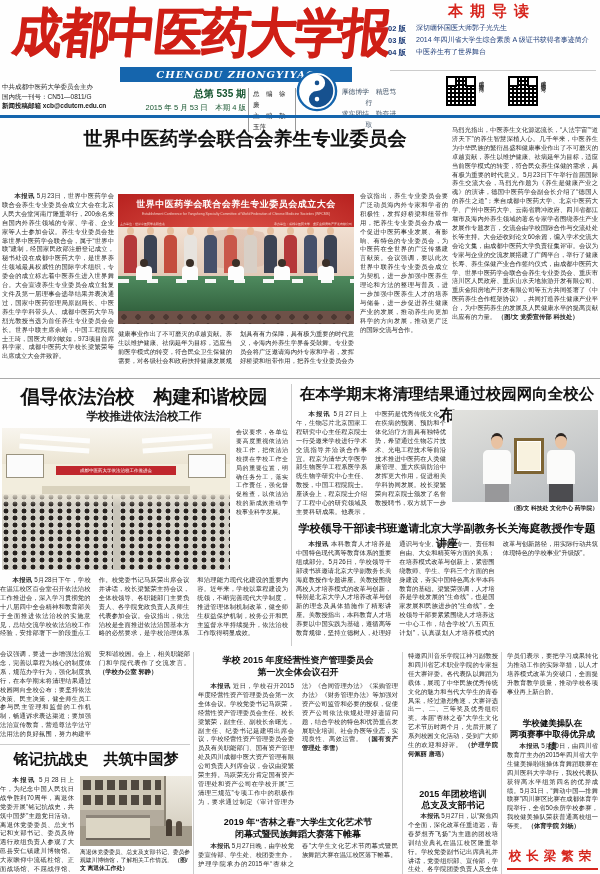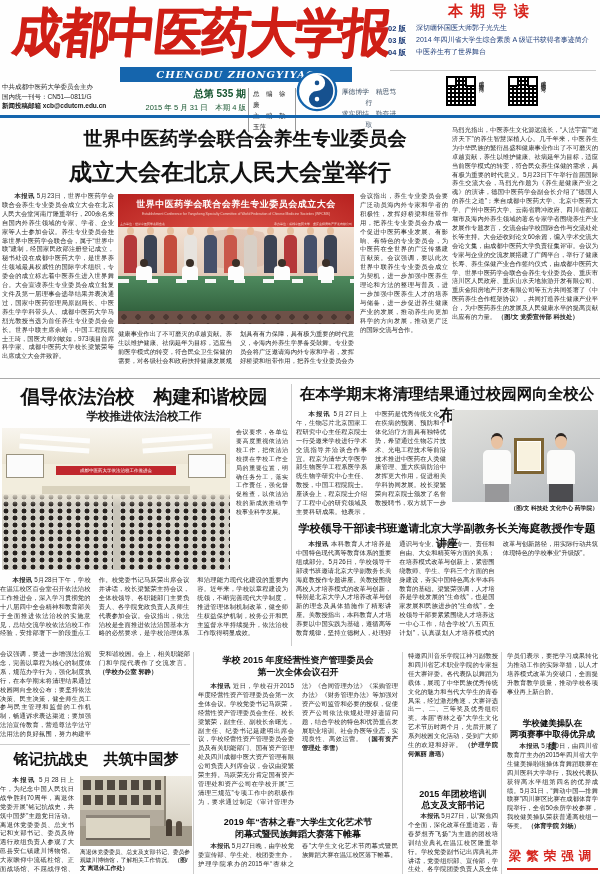--- a/index.html
+++ b/index.html
@@ -147,21 +147,21 @@
   <div class="abs engbar">CHENGDU ZHONGYIYAO DAXUEBAO</div>
 
   <div class="abs pubinfo">
     <div>中共成都中医药大学委员会主办</div>
     <div>国内统一刊号：CN51—0811/G</div>
     <div class="b">新闻投稿邮箱 xcb@cdutcm.edu.cn</div>
   </div>
 
   <div class="abs issue">
     <div class="issue-no">总第 535 期</div>
-    <div class="issue-date">2015 年 5 月 31 日　本期 4 版</div>
+    <div class="issue-date">2015 年 5 月 53 日　本期 4 版</div>
   </div>
 
   <div class="abs editors">
     <div>总　编　徐　廉</div>
     <div>主　编　敖玉萍</div>
   </div>
 
   <div class="abs logo">
     <svg viewBox="0 0 44 44" width="42" height="42">
       <circle cx="22" cy="22" r="20" fill="#fff" stroke="#1565ad" stroke-width="2.5"></circle>
@@ -178,21 +178,20 @@
 
   <div class="abs digest-sep rule-lt"></div>
   <div class="qr qr1"></div>
   <div class="abs qrlabel qrl1">成中医官方微博</div>
   <div class="qr qr2"></div>
   <div class="abs qrlabel qrl2">成中医微信公众号</div>
 
   <div class="abs bluerule"></div>
 
   <div class="abs hl" style="left:25px;top:124px;width:440px;font-size:19px;line-height:30px;">世界中医药学会联合会养生专业委员会</div>
-  <div class="abs hl" style="left:10px;top:157px;width:440px;font-size:23px;line-height:30px;">成立大会在北京人民大会堂举行</div>
 
   <div class="abs body" style="left:2px;top:192px;width:112px;height:182px;">
     <span class="lede">本报讯</span>
     <span>5月23日，世界中医药学会联合会养生专业委员会成立大会在北京人民大会堂河南厅隆重举行，200余名来自国内外养生领域的专家、学者、企业家等人士参加会议。养生专业委员会挂靠世界中医药学会联合会，属于“世界中联”建制，经国家民政部注册登记成立，秘书处设在成都中医药大学，是世界养生领域最具权威性的国际学术组织，专委会的成立标志着中医养生进入世界舞台。大会宣读养生专业委员会成立批复文件及第一届理事会选举结果并表决通过，国家中医药管理局原副局长、中医养生学学科带头人、成都中医药大学马烈光教授当选为首任养生专业委员会会长。世界中联主席佘靖，中国工程院院士王琦，国医大师刘敏如，973项目首席科学家、成都中医药大学校长梁繁荣等出席成立大会并致辞。</span>
   </div>
 
   <div class="abs photo-main">
     <div class="pm-banner">
       <div class="pm-t">世界中医药学会联合会养生专业委员会成立大会</div>
       <div class="pm-e">Establishment Conference for Yangsheng Specialty Committee of World Federation of Chinese Medicine Societies (WFCMS)</div>
@@ -328,21 +327,21 @@
     <span>学员们表示，要把学习成果转化为推动工作的实际举措，以人才培养模式改革为突破口，全面提升教育教学质量，推动学校各项事业再上新台阶。</span>
   </div>
   <div class="abs hl" style="left:507px;top:718px;width:91px;font-size:8.5px;">学校健美操队在</div>
   <div class="abs hl" style="left:507px;top:729px;width:91px;font-size:8.5px;">两项赛事中取得优异成绩</div>
   <div class="abs body" style="left:507px;top:742px;width:91px;height:100px;">
     <span class="lede">本报讯</span>
     <span>5月30日，由四川省教育厅主办的2015年四川省大学生健美操啦啦操体育舞蹈联赛在四川医科大学举行，我校代表队获得高水平组第四名的优异成绩。5月31日，“舞动中国—排舞联赛”四川赛区比赛在成都体育学院举行，全省50余所学校参赛，我校健美操队荣获普通高校组一等奖。</span>
     <b class="credit">（体育学院 刘杨）</b>
   </div>
 
-  <div class="abs campus">梁繁荣强调</div>
+  <div class="abs campus">校长梁繁荣</div>
 
   <div class="abs rule-lt" style="left:0;top:744px;width:190px;height:1px;"></div>
   <div class="abs hl" style="left:0;top:750px;width:192px;font-size:15px;">铭记抗战史　共筑中国梦</div>
   <div class="abs body" style="left:0;top:776px;width:74px;height:96px;">
     <span class="lede">本报讯</span>
     <span>5月28日上午，为纪念中国人民抗日战争胜利70周年，离退休党委开展“铭记抗战史，共筑中国梦”主题党日活动。离退休党委委员、总支书记和支部书记、委员及待遇行政组负责人参观了大邑县安仁镇建川博物馆。大家瞻仰中流砥柱馆、正面战场馆、不屈战俘馆、川军抗战馆及抗战老兵手印广场和中国抗日壮士群雕广场等，一边听讲解，一边用手机记录值得铭记的历史瞬间，纷纷感慨今天的幸福生活来之不易，应铭记历史、珍惜当下，发扬抗战精神，助力“中国梦”。</span>
   </div>
 
   <div class="abs photo-museum">
     <div class="mu-wall"></div>

